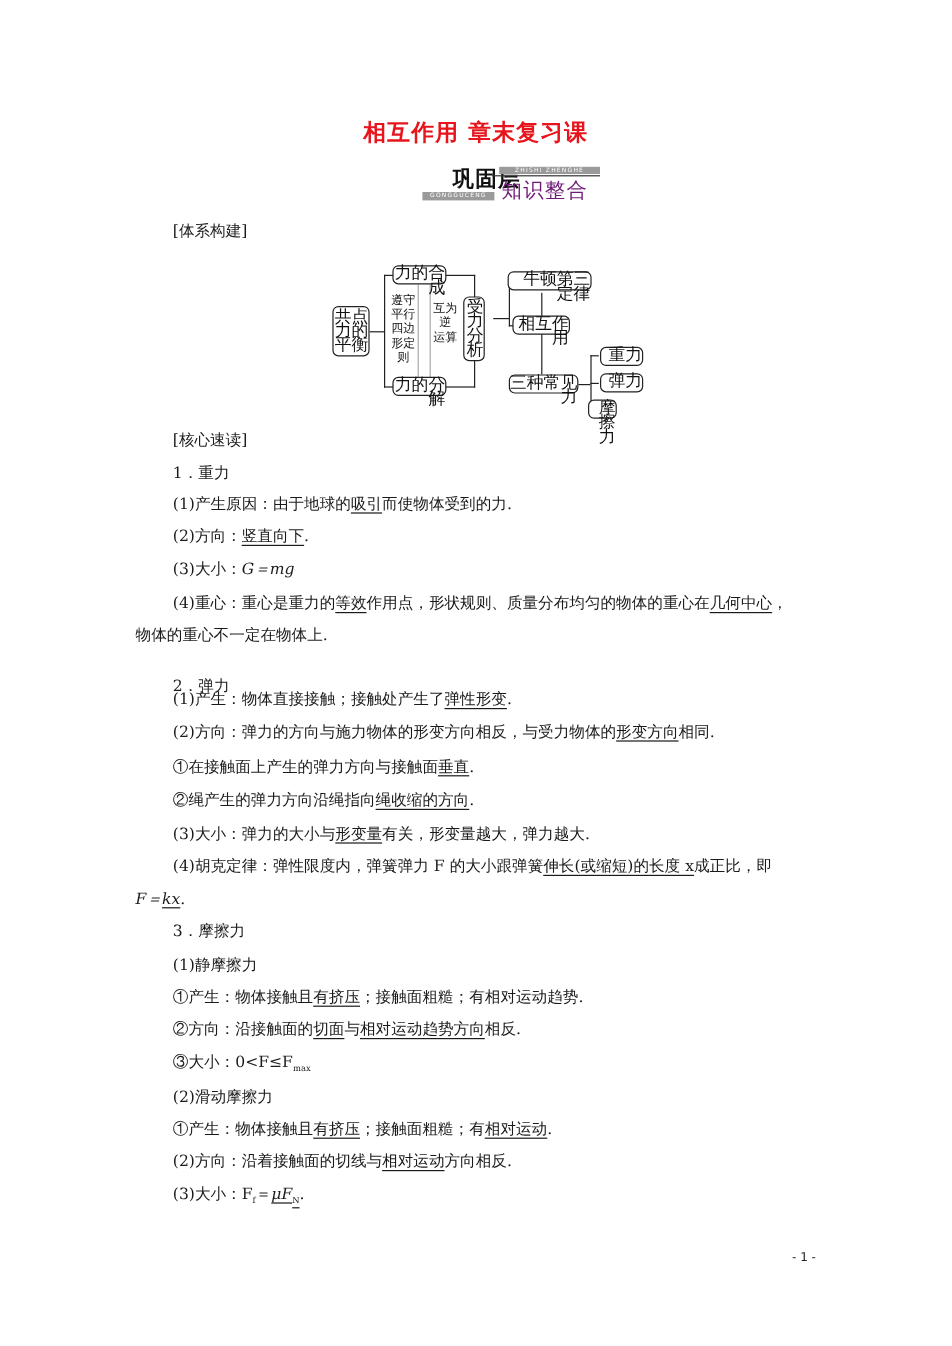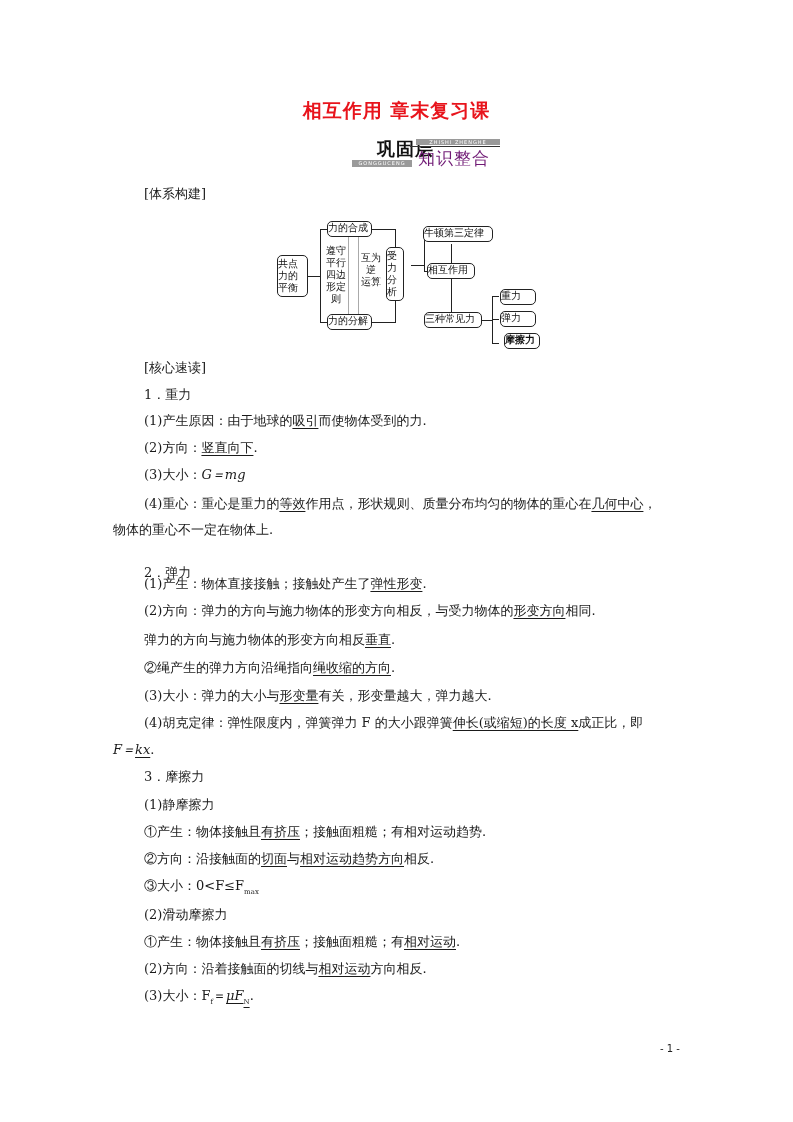--- a/index.html
+++ b/index.html
@@ -19,21 +19,21 @@
   .banner .right { position:absolute; left:66px; top:10px; font-size:17px; font-family:"DejaVu Sans", sans-serif; letter-spacing:1px; color:#701a75; }
 
   .p { position:absolute; font-size:13px; line-height:16px; white-space:nowrap; }
   .u { text-decoration:underline; text-underline-offset:3px; }
   .i { font-style:italic; }
   sub { font-size:7px; }
 
   
   .diagram { position:absolute; left:270px; top:212px; width:280px; height:140px; }
   .node { position:absolute; border:1px solid #222; border-radius:5px; background:#fff;
-          font-size:10px; line-height:12px; text-align:left; font-family:"DejaVu Sans", sans-serif; color:#111; box-sizing:border-box; }
+          font-size:14px; line-height:12px; text-align:right; font-family:"DejaVu Sans", sans-serif; color:#111; box-sizing:border-box; }
   .vtext { position:absolute; font-size:10px; line-height:12px; text-align:center; font-family:"DejaVu Sans", sans-serif; color:#111; }
   .ln { position:absolute; background:#222; }
   .ln.g { background:#aaa; }
   .pageno { position:absolute; top:1043px; left:660px; font-size:10px; font-family:"DejaVu Sans", sans-serif; color:#222; }
 </style>
 </head>
 <body>
 
 <div class="title">相互作用  章末复习课</div>
 
@@ -86,37 +86,37 @@
 运算</div>
   <div class="node" style="left:116px;top:35px;width:18px;height:54px;white-space:pre;padding-top:2px;">受
 力
 分
 析</div>
   <div class="node" style="left:153px;top:14px;width:70px;height:16px;">牛顿第三定律</div>
   <div class="node" style="left:157px;top:51px;width:48px;height:16px;">相互作用</div>
   <div class="node" style="left:154px;top:100px;width:58px;height:16px;">三种常见力</div>
   <div class="node" style="left:230px;top:77px;width:36px;height:16px;">重力</div>
   <div class="node" style="left:230px;top:99px;width:36px;height:16px;">弹力</div>
-  <div class="node" style="left:234px;top:121px;width:36px;height:16px;font-weight:bold;">摩擦力</div>
+  <div class="node" style="left:220px;top:121px;width:24px;height:16px;">摩擦力</div>
 </div>
 
 <div class="p" style="top:360px;left:144px;">[核心速读]</div>
 
 <div class="p" style="top:387px;left:144px;">1．重力</div>
 
 <div class="p" style="top:413px;left:144px;"><span>(1)产生原因：由于地球的</span><span class="u">吸引</span><span>而使物体受到的力.</span></div>
 <div class="p" style="top:440px;left:144px;"><span>(2)方向：</span><span class="u">竖直向下</span><span>.</span></div>
 <div class="p" style="top:467px;left:144px;"><span>(3)大小：</span><span class="i">G＝mg</span></div>
 <div class="p" style="top:496px;left:144px;"><span>(4)重心：重心是重力的</span><span class="u">等效</span><span>作用点，形状规则、质量分布均匀的物体的重心在</span><span class="u">几何中心</span><span>，</span></div>
 <div class="p" style="top:522px;left:113px;">物体的重心不一定在物体上.</div>
 
 <div class="p" style="top:549px;left:144px;margin-top:16px;">2．弹力</div>
 <div class="p" style="top:576px;left:144px;"><span>(1)产生：物体直接接触；接触处产生了</span><span class="u">弹性形变</span><span>.</span></div>
 <div class="p" style="top:603px;left:144px;"><span>(2)方向：弹力的方向与施力物体的形变方向相反，与受力物体的</span><span class="u">形变方向</span><span>相同.</span></div>
-<div class="p" style="top:632px;left:144px;"><span>弹力的方向与施力物体的形变方向相反</span><span class="u">垂直</span><span>.</span></div>
+<div class="p" style="top:632px;left:144px;"><span>①在接触面上产生的弹力方向与接触面</span><span class="u">垂直</span><span>.</span></div>
 <div class="p" style="top:660px;left:144px;"><span>②绳产生的弹力方向沿绳指向</span><span class="u">绳收缩的方向</span><span>.</span></div>
 <div class="p" style="top:688px;left:144px;"><span>(3)大小：弹力的大小与</span><span class="u">形变量</span><span>有关，形变量越大，弹力越大.</span></div>
 <div class="p" style="top:715px;left:144px;"><span>(4)胡克定律：弹性限度内，弹簧弹力 F 的大小跟弹簧</span><span class="u">伸长(或缩短)的长度 x</span><span>成正比，即</span></div>
 <div class="p" style="top:742px;left:113px;"><span class="i">F＝</span><span class="u i">kx</span><span>.</span></div>
 
 <div class="p" style="top:769px;left:144px;">3．摩擦力</div>
 <div class="p" style="top:797px;left:144px;">(1)静摩擦力</div>
 <div class="p" style="top:824px;left:144px;"><span>①产生：物体接触且</span><span class="u">有挤压</span><span>；接触面粗糙；有相对运动趋势.</span></div>
 <div class="p" style="top:851px;left:144px;"><span>②方向：沿接触面的</span><span class="u">切面</span><span>与</span><span class="u">相对运动趋势方向</span><span>相反.</span></div>
 <div class="p" style="top:878px;left:144px;"><span>③大小：0&lt;F≤F</span><sub>max</sub></div>

